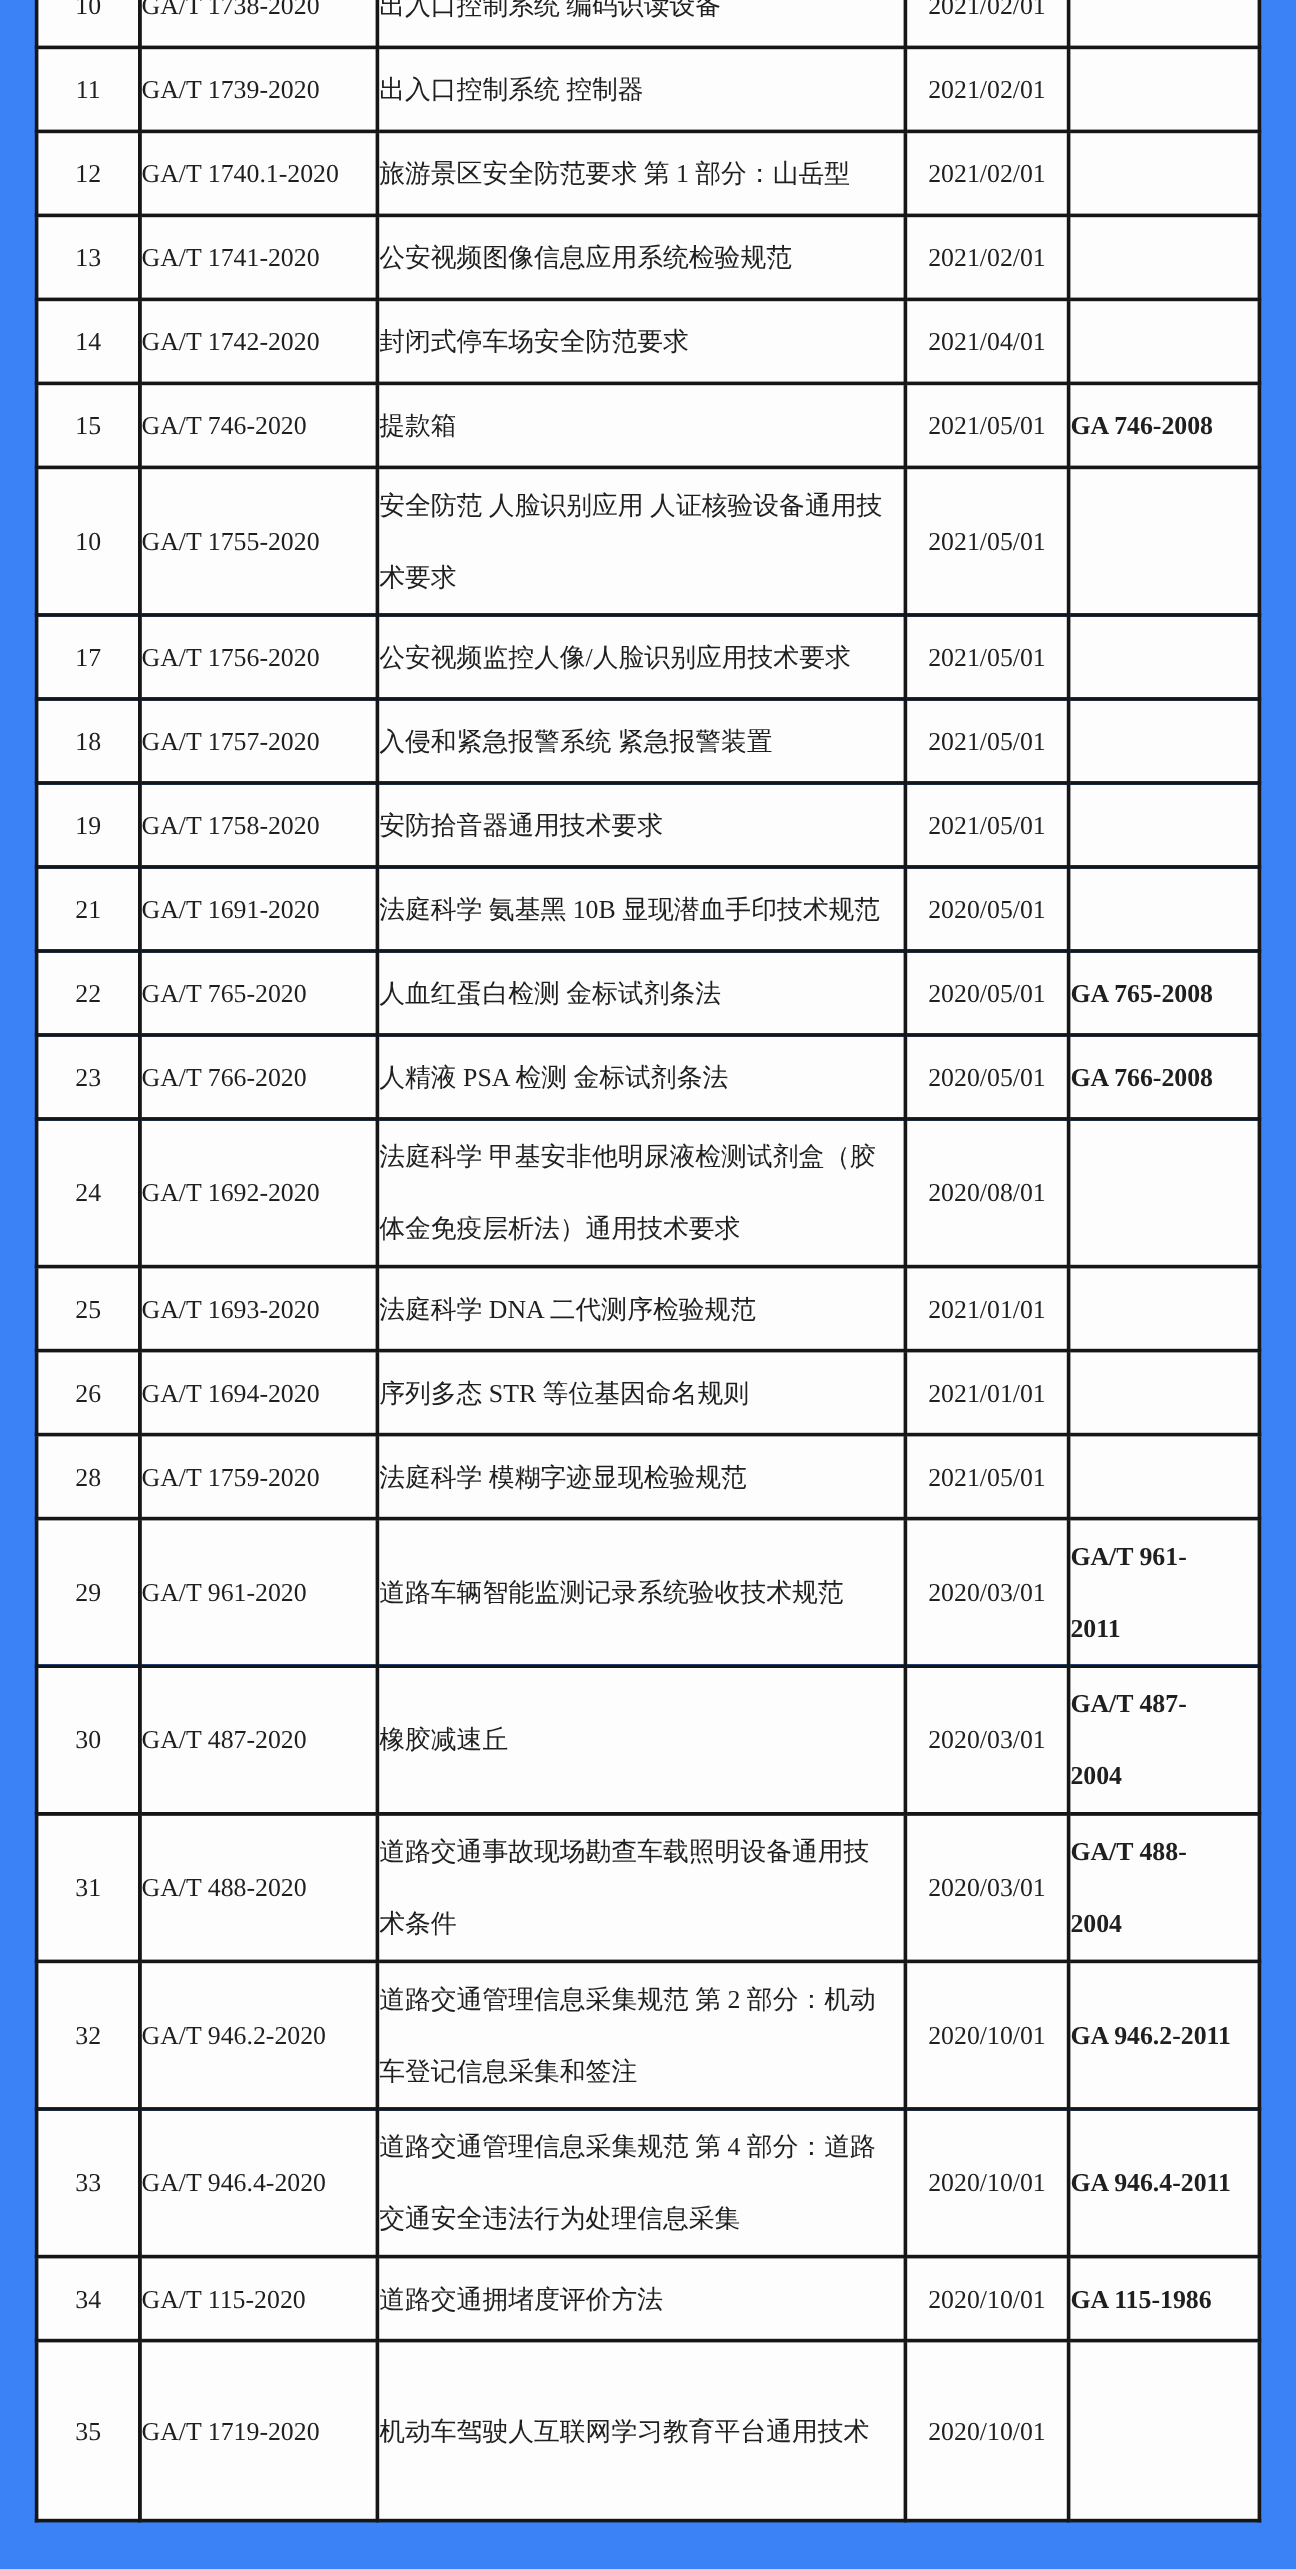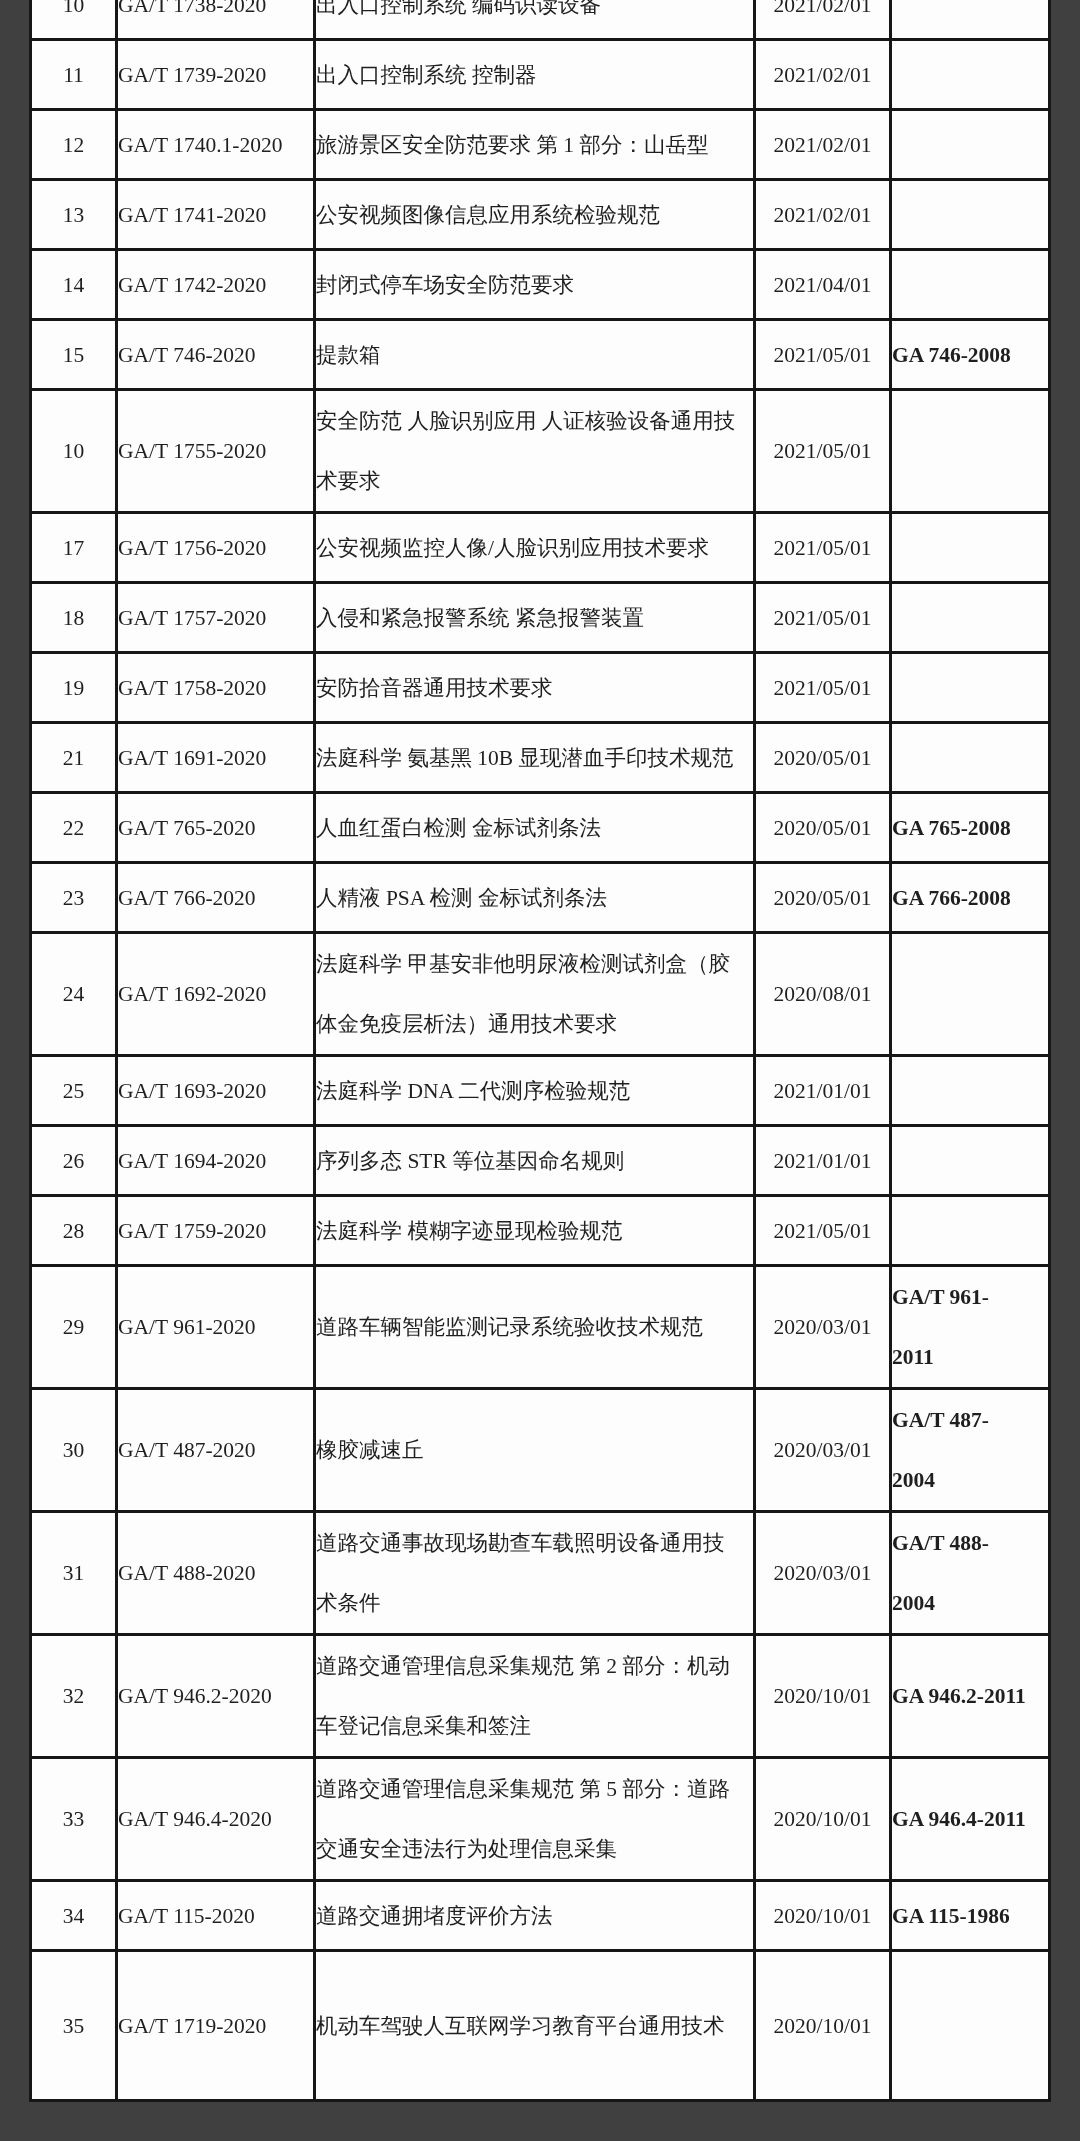--- a/index.html
+++ b/index.html
@@ -1,21 +1,21 @@
 <!DOCTYPE html>
 <html><head>
 <meta charset="utf-8">
 <style>
   html,body { margin:0; padding:0; background:#ffffff; }
   .page {
     position:relative;
     width:1080px;
     height:2141px;
     overflow:hidden;
-    background:#404040;
+    background:#3b82f6;
     font-family:"Liberation Serif","DejaVu Serif",serif;
     color:#1f1f1f;
   }
   table.std-table {
     position:absolute;
     left:29px;
     top:-32px;
     border-collapse:collapse;
     table-layout:fixed;
     width:1019px;
@@ -202,21 +202,21 @@
           <td class="c-no">32</td>
           <td class="c-std">GA/T 946.2-2020</td>
           <td class="c-name">道路交通管理信息采集规范 第 2 部分：机动
 车登记信息采集和签注</td>
           <td class="c-date">2020/10/01</td>
           <td class="c-repl">GA 946.2-2011</td>
         </tr>
         <tr class="r-tall">
           <td class="c-no">33</td>
           <td class="c-std">GA/T 946.4-2020</td>
-          <td class="c-name">道路交通管理信息采集规范 第 5 部分：道路
+          <td class="c-name">道路交通管理信息采集规范 第 4 部分：道路
 交通安全违法行为处理信息采集</td>
           <td class="c-date">2020/10/01</td>
           <td class="c-repl">GA 946.4-2011</td>
         </tr>
         <tr class="r-single">
           <td class="c-no">34</td>
           <td class="c-std">GA/T 115-2020</td>
           <td class="c-name">道路交通拥堵度评价方法</td>
           <td class="c-date">2020/10/01</td>
           <td class="c-repl">GA 115-1986</td>

